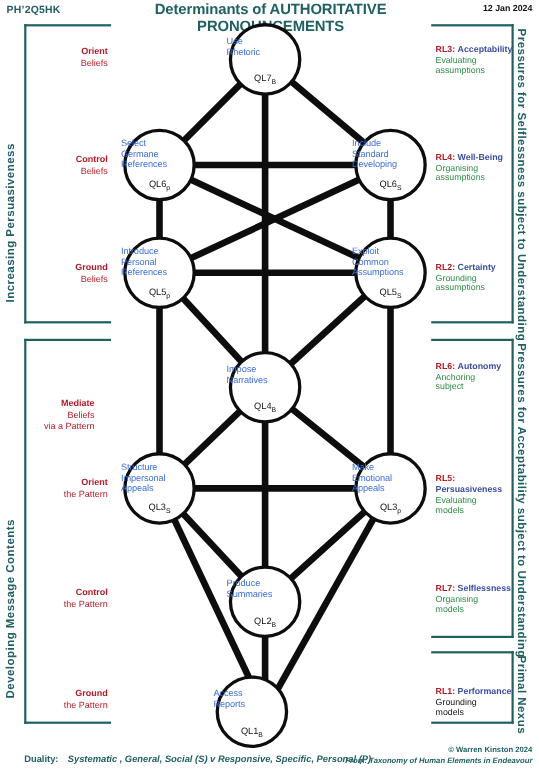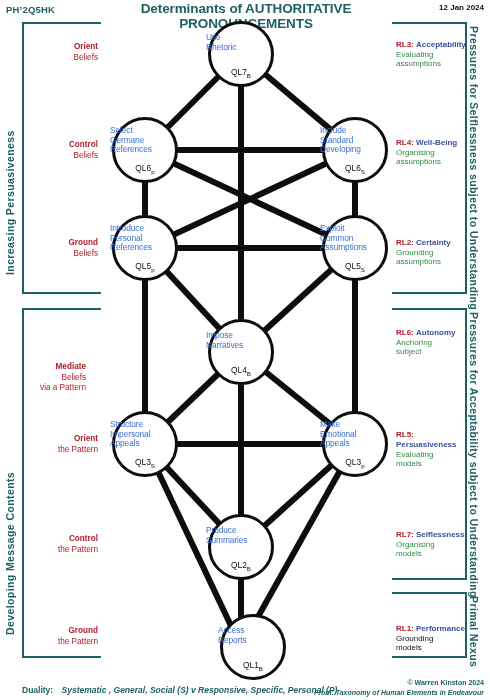--- a/index.html
+++ b/index.html
@@ -260,21 +260,21 @@
 Appeals</div>
   <div class="ncode"><span>QL3</span><sub>p</sub></div>
 </div>
 
 <div class="node" style="left:208px;top:514px;">
   <div class="ntxt" style="white-space:pre-line">Produce
 Summaries</div>
   <div class="ncode"><span>QL2</span><sub>B</sub></div>
 </div>
 
-<div class="node" style="left:220px;top:614px;">
+<div class="node" style="left:196px;top:614px;">
   <div class="ntxt" style="white-space:pre-line">Access
 Reports</div>
   <div class="ncode"><span>QL1</span><sub>B</sub></div>
 </div>
 
 <div class="abs" id="duality">
   <span class="dlabel">Duality:</span>
   <span class="dtext" style="margin-left:6px;">Systematic , General, Social (S)  v  Responsive, Specific, Personal (P)</span>
 </div>
 <div class="abs" id="credit">© Warren Kinston 2024</div>

